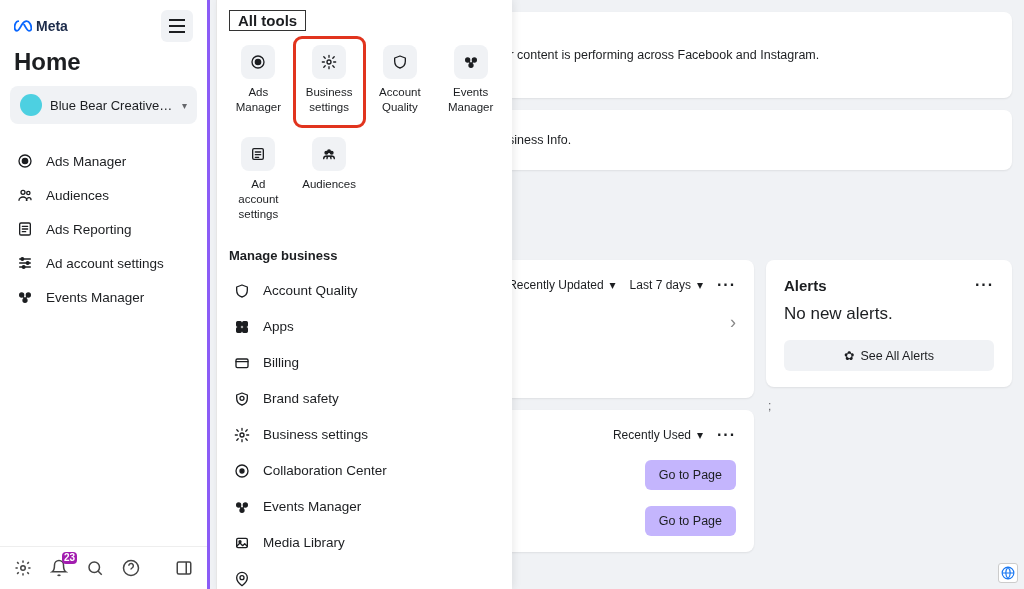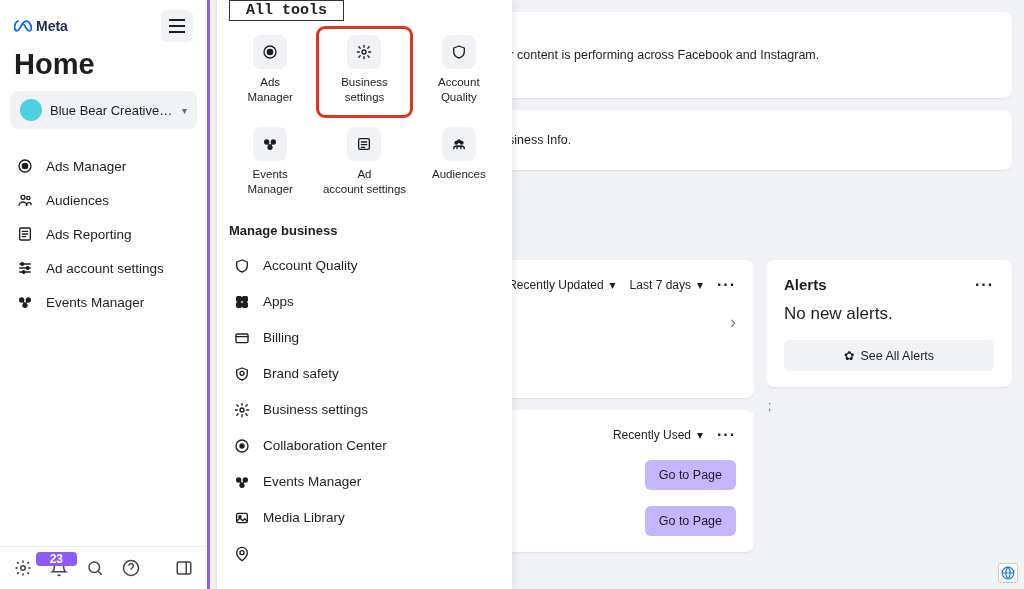--- a/index.html
+++ b/index.html
@@ -32,21 +32,21 @@
     }
     .meta-logo { display: flex; align-items: center; gap: 4px; font-weight: 600; color: #1c2b4a; font-size: 14px; }
     .meta-logo-mark { width: 18px; height: 12px; }
     .hamburger-btn {
       width: 32px; height: 32px;
       display: flex; align-items: center; justify-content: center;
       border-radius: 6px;
       background: #f0f2f5;
       cursor: pointer;
     }
-    .sidebar-title { font-size: 29px; font-weight: 700; padding: 0 14px 10px; }
+    .sidebar-title { font-size: 24px; font-weight: 700; padding: 0 14px 10px; }
     .account-pill {
       margin: 0 10px 16px;
       padding: 8px 10px;
       background: #f0f2f5;
       border-radius: 8px;
       display: flex;
       align-items: center;
       gap: 8px;
       font-size: 13px;
       cursor: pointer;
@@ -71,54 +71,53 @@
       display: flex;
       align-items: center;
       gap: 14px;
       border-top: 1px solid #eee;
     }
     .footer-icon { width: 22px; height: 22px; display:flex; align-items:center; justify-content:center; cursor:pointer; color:#444; position:relative; }
     .footer-spacer { flex: 1; }
     .badge {
       position: absolute;
       top: -5px; right: -7px;
-      background: #8b5cf6;
+      background: #a21caf;
       color: #fff;
-      font-size: 12px;
+      font-size: 10px;
       font-weight: 600;
-      padding: 1px 14px;
+      padding: 1px 2px;
       border-radius: 4px;
       line-height: 1;
     }
 
     
     .tools-panel {
       position: absolute;
       left: 216px;
       top: 0;
       width: 296px;
       height: 100%;
       background: #fff;
       box-shadow: 2px 0 8px rgba(0,0,0,0.08);
       overflow-y: auto;
       border-left: 1px solid #e6e6e6;
     }
     .tools-title {
-      margin: 0 12px 8px;
+      margin: 10px 12px 8px;
       font-size: 15px;
       font-weight: 600;
       display: inline-block;
       border: 1px solid #333;
-      padding: 1px 16px;
-      font-family: Liberation Mono, monospace;
+      padding: 1px 8px;
     }
     .section-title { font-size: 13px; font-weight: 700; padding: 10px 12px 8px; }
     .shortcuts-grid {
       display: grid;
-      grid-template-columns: repeat(3, 1fr);
+      grid-template-columns: repeat(4, 1fr);
       gap: 6px 4px;
       padding: 0 8px 6px;
     }
     .shortcut {
       display: flex;
       flex-direction: column;
       align-items: center;
       padding: 6px 2px 10px;
       cursor: pointer;
       border-radius: 6px;
@@ -174,21 +173,21 @@
     .stat-label { font-size: 11.5px; color: #65676b; }
     .chevron-r { margin-left: auto; font-size: 18px; color: #888; }
     .pill-btn {
       background: #c4b5fd;
       padding: 8px 14px;
       border-radius: 6px;
       font-size: 12.5px;
       cursor: pointer;
       display: inline-block;
     }
-    .alerts-title { font-size: 15px; font-weight: 700; display:flex; justify-content:space-between; align-items:flex-start; margin-bottom:10px; }
+    .alerts-title { font-size: 15px; font-weight: 700; display:flex; justify-content:space-between; align-items:center; margin-bottom:10px; }
     .no-alerts { font-size: 17px; margin-bottom: 16px; }
     .see-all-btn {
       background: #f0f2f5;
       border-radius: 6px;
       padding: 8px;
       text-align: center;
       font-size: 12.5px;
       cursor: pointer;
       display:flex; align-items:center; justify-content:center; gap:6px;
     }

